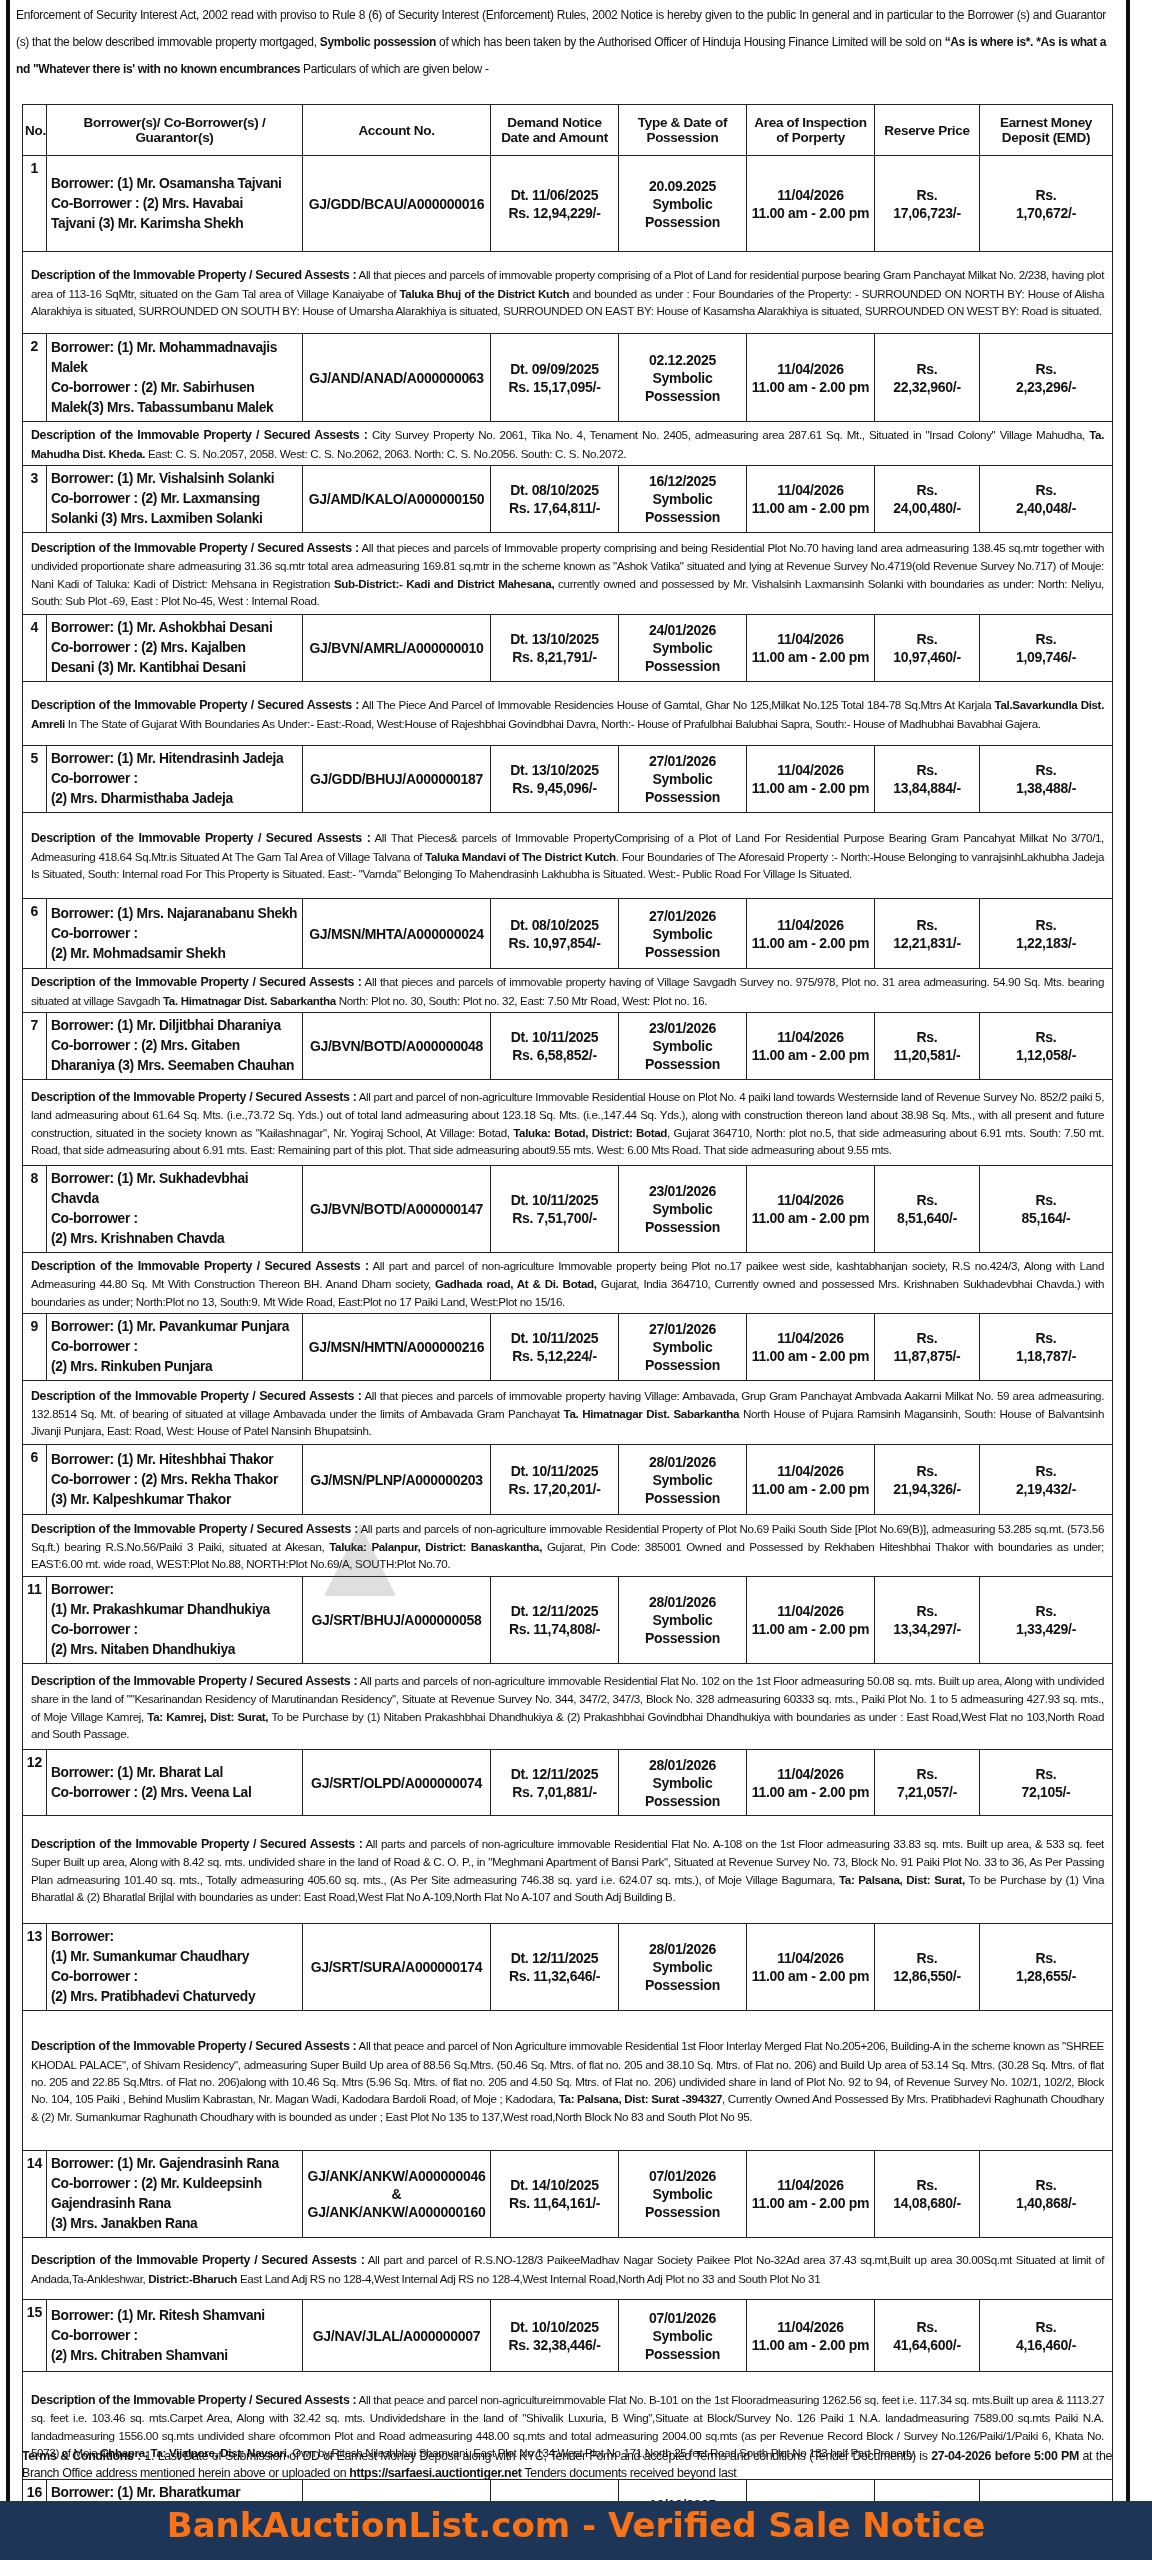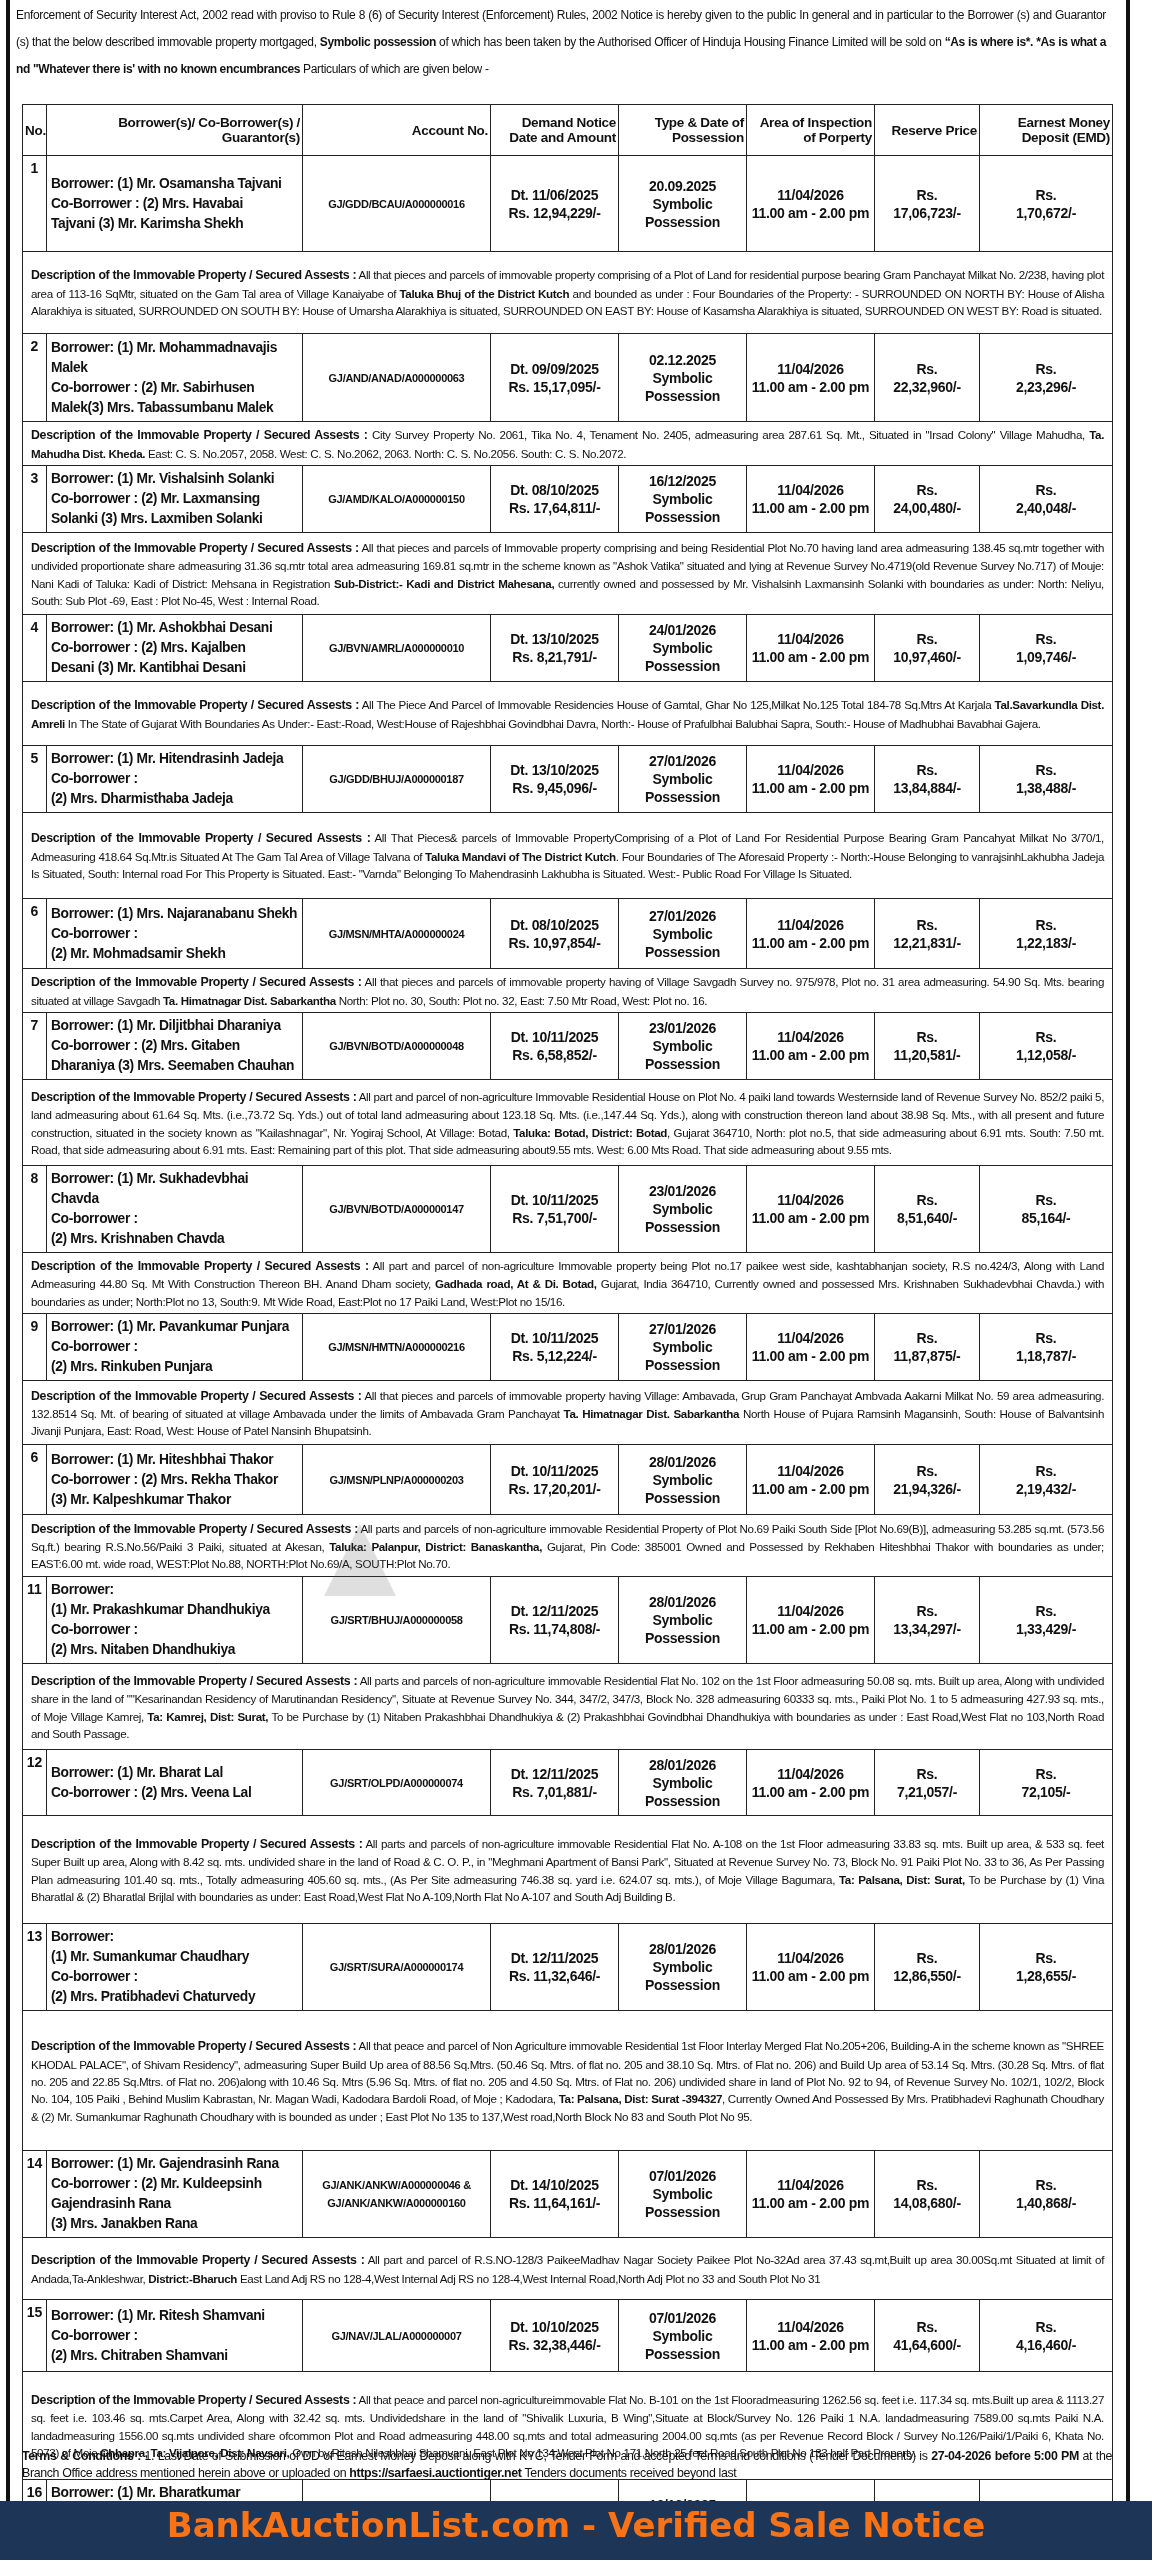--- a/index.html
+++ b/index.html
@@ -2,24 +2,24 @@
 <html><head>
 <meta charset="utf-8">
 <style>
   html, body { margin:0; padding:0; background:#ffffff; }
   body { width:1152px; height:2560px; overflow:hidden; position:relative; font-family:"Liberation Sans", sans-serif; color:#111; }
   .frame { position:absolute; left:6px; top:0; width:1124px; height:2560px; border-left:4px solid #111; border-right:4px solid #111; box-sizing:border-box; }
   .intro { position:absolute; left:16px; top:2px; width:1090px; font-size:12px; line-height:27px; letter-spacing:-0.35px; font-stretch:condensed; text-align:justify; }
   .intro b { font-weight:bold; }
   table.main { position:absolute; left:22px; top:104px; width:1090px; border-collapse:collapse; table-layout:fixed; font-family:"Liberation Sans", sans-serif; }
   table.main th, table.main td { border:1.5px solid #222; vertical-align:middle; }
-  table.main th { font-size:13.5px; font-weight:bold; line-height:15px; text-align:right; padding:2px 2px; height:46px; letter-spacing:-0.3px; }
+  table.main th { font-size:13.5px; font-weight:bold; line-height:15px; text-align:center; padding:2px 2px; height:46px; letter-spacing:-0.3px; }
   table.main td.no { font-size:14px; font-weight:bold; text-align:center; vertical-align:top; padding-top:4px; }
   table.main td.borrower { font-size:13.8px; font-weight:bold; line-height:20px; padding:3px 4px; letter-spacing:-0.35px; white-space:pre-line; }
-  table.main td.acct { font-size:11px; font-weight:bold; text-align:center; letter-spacing:-0.3px; line-height:18px; white-space:pre-line; }
+  table.main td.acct { font-size:14px; font-weight:bold; text-align:center; letter-spacing:-0.3px; line-height:18px; white-space:pre-line; }
   table.main td.cen { font-size:14px; font-weight:bold; text-align:center; line-height:18px; letter-spacing:-0.3px; white-space:pre-line; }
   table.main td.desc { font-size:11.6px; line-height:17.4px; padding:4px 8px 3px 8px; text-align:justify; letter-spacing:-0.35px; }
   table.main td.desc .lbl { font-weight:bold; font-size:12.4px; }
   table.main td.desc b { font-weight:bold; }
   .terms { position:absolute; left:22px; top:2448px; width:1090px; font-size:12.4px; line-height:17px; letter-spacing:-0.35px; text-align:justify; }
   .terms b { font-weight:bold; }
   .banner { position:absolute; left:0; top:2501px; width:1152px; height:59px; background:#1d3557; display:flex; align-items:flex-start; justify-content:center; }
   .banner span { color:#f97316; font-family:"DejaVu Sans", sans-serif; font-weight:bold; font-size:34px; margin-top:4px; letter-spacing:0px; }
   .watermark { position:absolute; left:300px; top:1500px; width:120px; height:120px; opacity:0.18; pointer-events:none; }
 </style>

